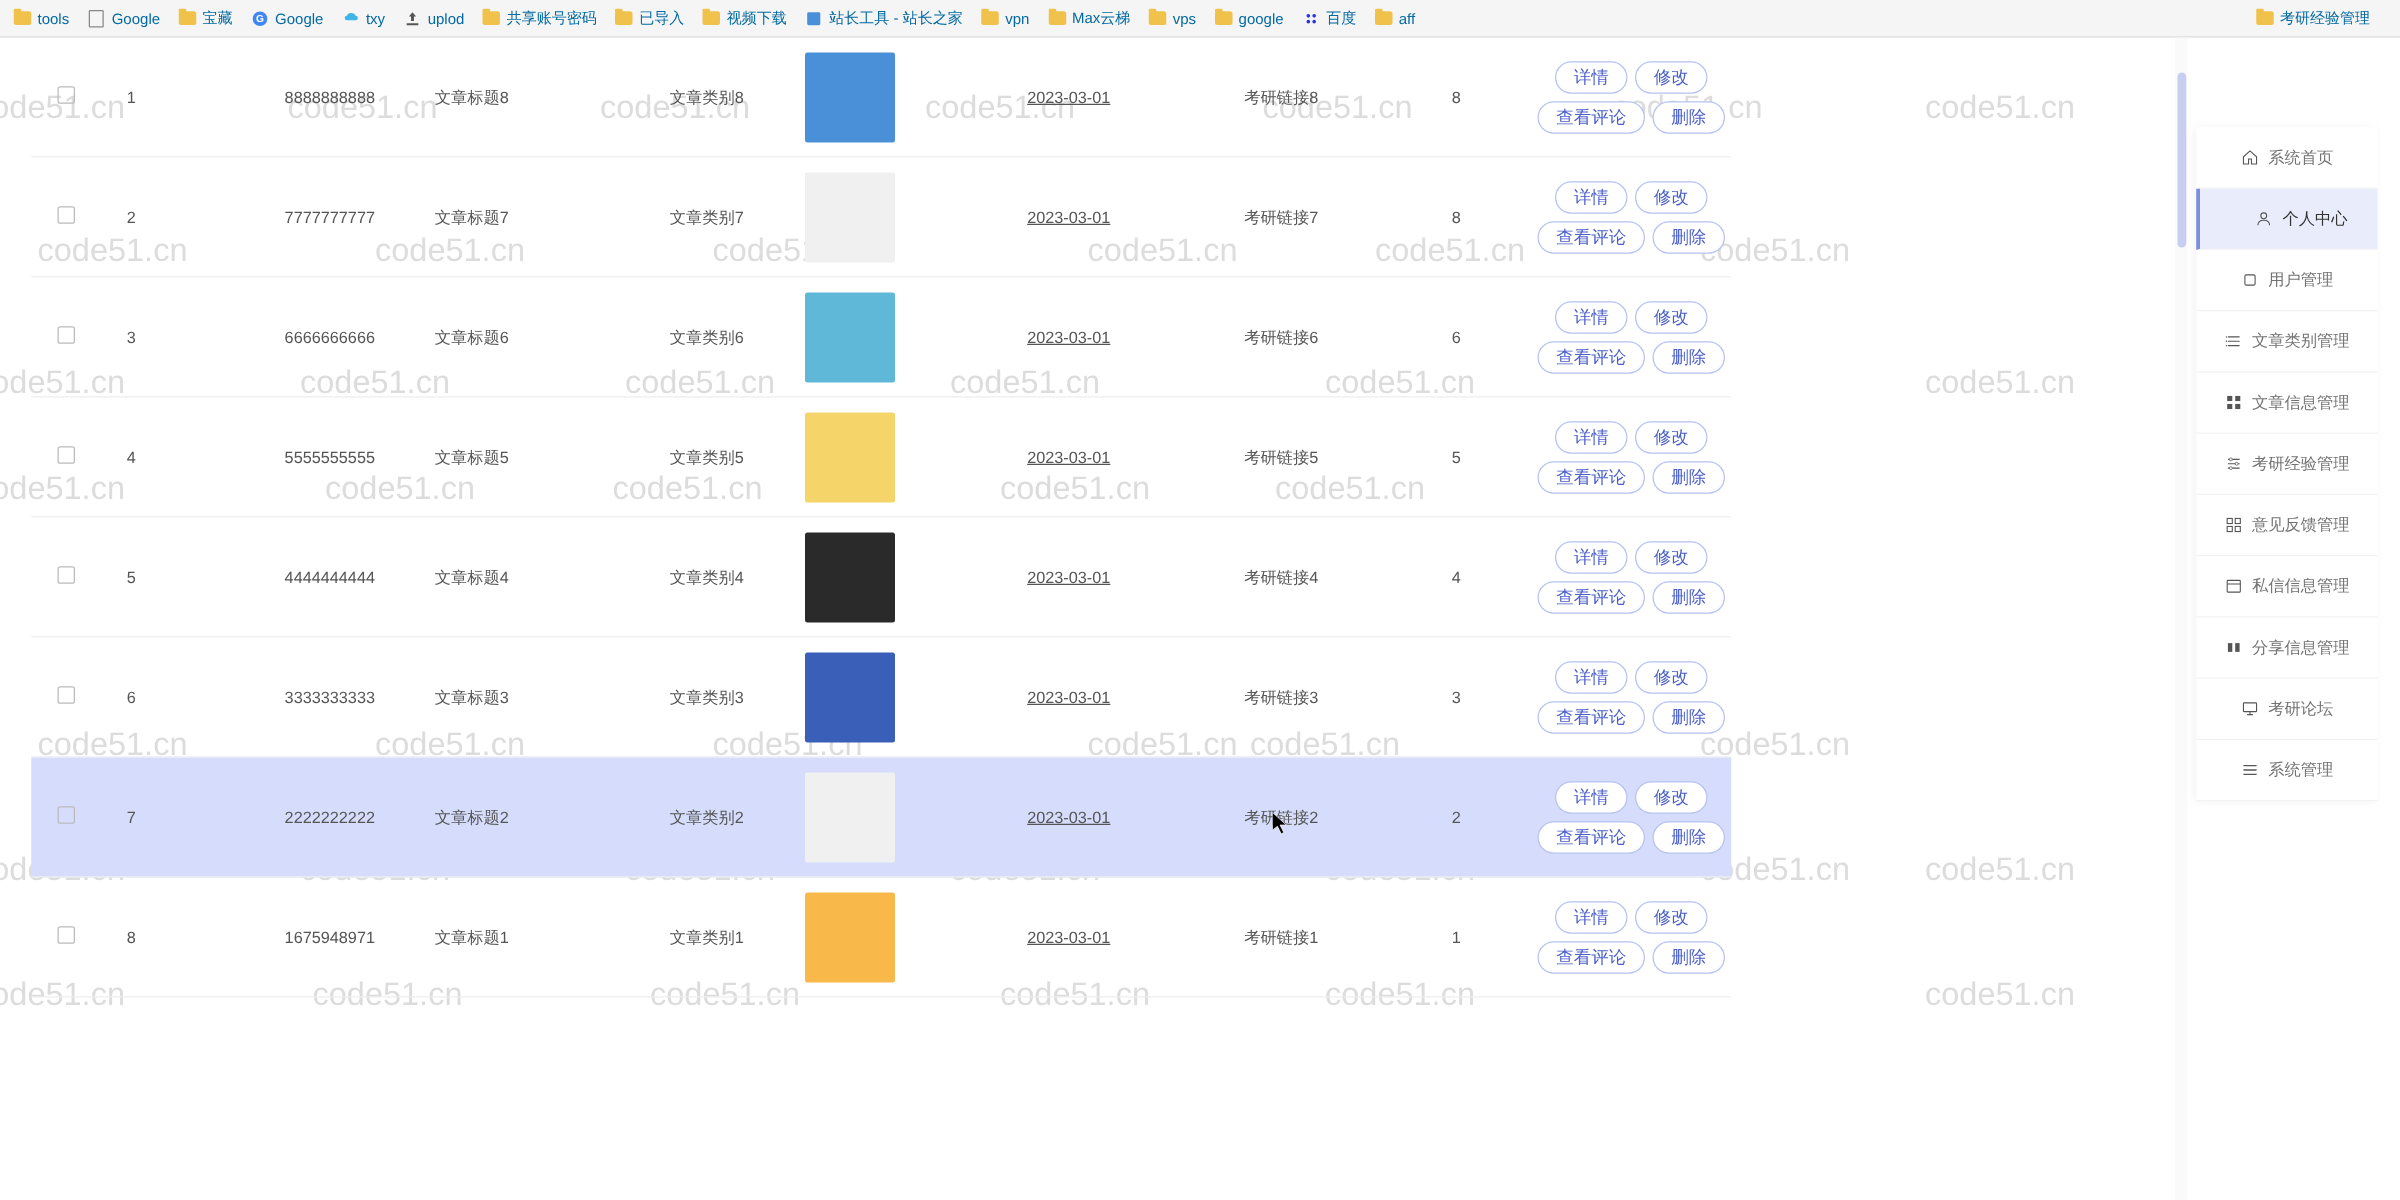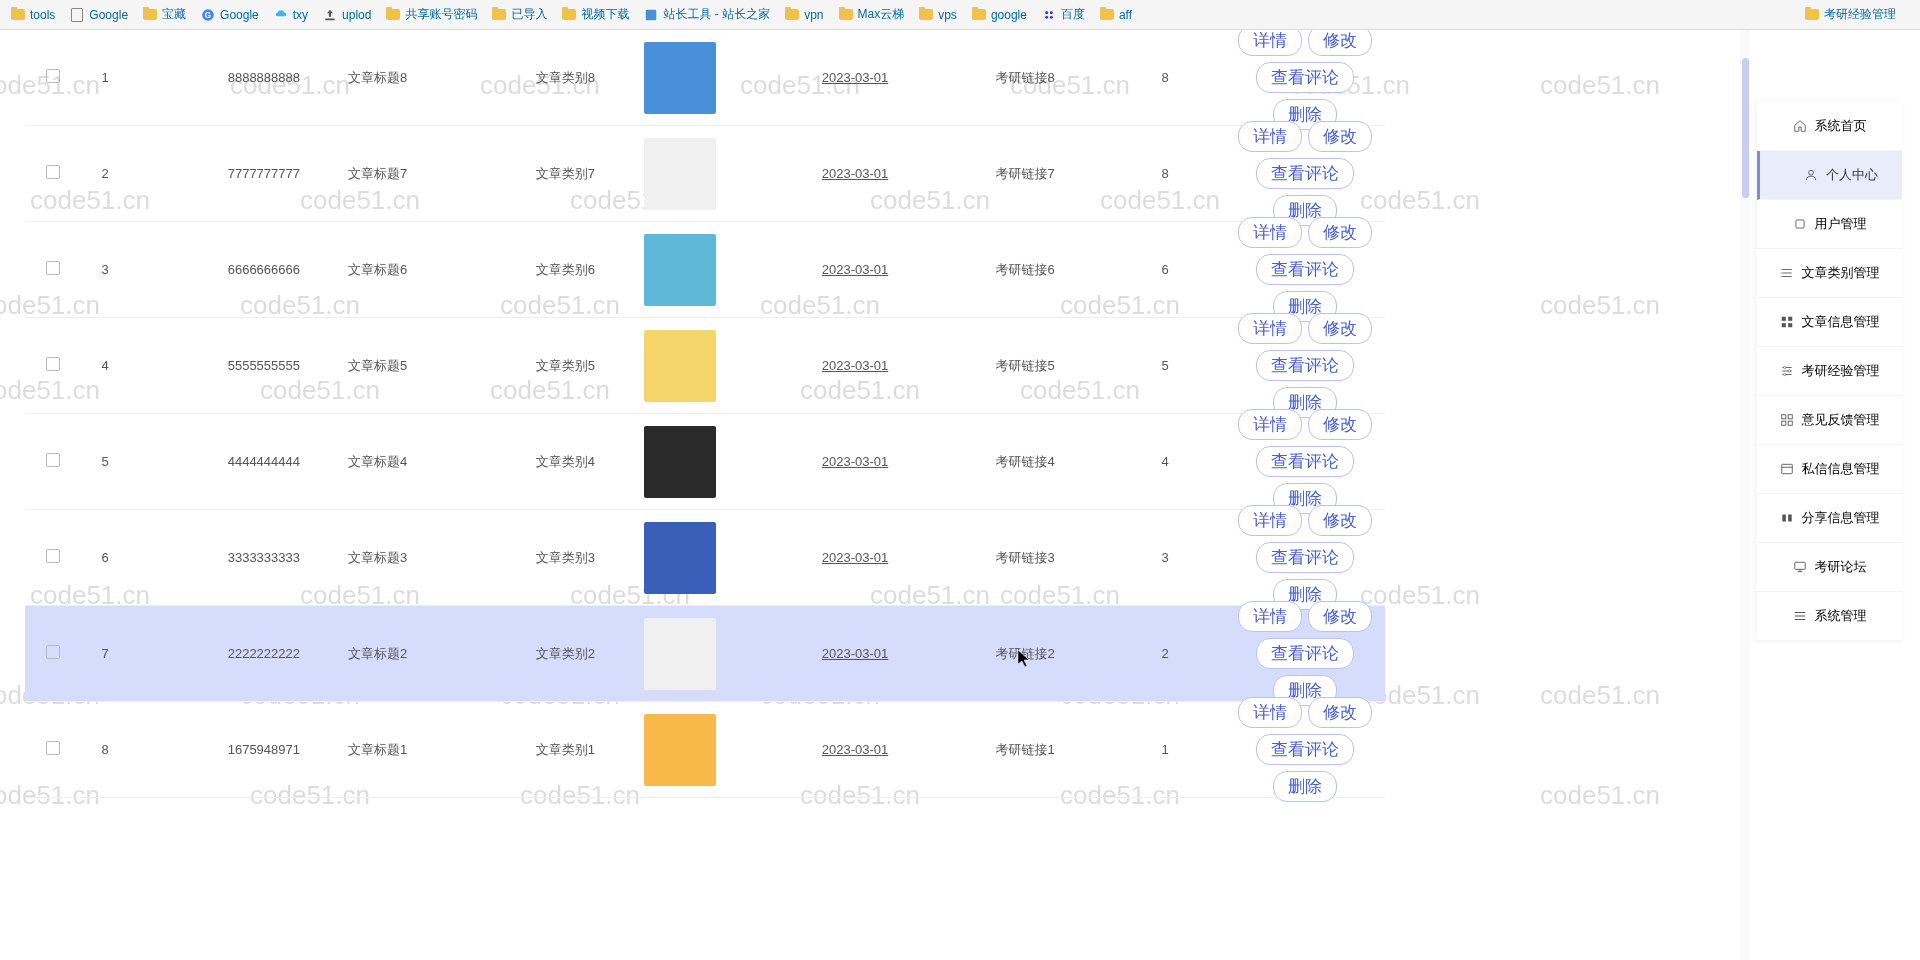--- a/index.html
+++ b/index.html
@@ -26,24 +26,24 @@
 .c-idx { width: 50px; text-align: center; }
 .c-code { width: 170px; text-align: right; }
 .c-title { width: 155px; text-align: center; }
 .c-cat { width: 140px; text-align: right; }
 .c-img { width: 170px; display: flex; justify-content: center; }
 .thumb { width: 72px; height: 72px; background: #ddd; border-radius: 2px; }
 .c-date { width: 180px; text-align: center; text-decoration: underline; }
 .c-link { width: 160px; text-align: center; }
 .c-num { width: 120px; text-align: center; }
 .c-ops { width: 160px; display: flex; flex-wrap: wrap; gap: 6px; justify-content: center; }
-.op-btn { border: 1px solid #b8c2ef; background: #fff; color: #4a5fc9; border-radius: 14px; padding: 3px 14px; font-size: 17px; cursor: pointer; }
+.op-btn { border: 1px solid #b8c2ef; background: #fff; color: #4a5fc9; border-radius: 14px; padding: 3px 14px; font-size: 14px; cursor: pointer; }
 
 .right-panel { position: absolute; right: 18px; top: 72px; width: 145px; background: #fff; box-shadow: -2px 0 8px rgba(0,0,0,0.05); z-index: 20; }
-.menu-item { height: 49px; display: flex; align-items: center; justify-content: center; font-size: 13px; color: #000000; cursor: pointer; border-bottom: 1px solid #f3f3f3; }
+.menu-item { height: 49px; display: flex; align-items: center; justify-content: center; font-size: 13px; color: #737373; cursor: pointer; border-bottom: 1px solid #f3f3f3; }
 .menu-item.active { background: #e8ecfb; color: #333; border-left: 3px solid #7a8de0; padding-left: 20px; }
 .menu-item .micon { width: 14px; height: 14px; margin-right: 8px; display: inline-flex; align-items: center; justify-content: center; }
 
 .scrollbar-track { position: absolute; right: 170px; top: 0; width: 10px; height: 930px; background: #fafafa; z-index: 15; }
 .scrollbar-thumb { position: absolute; left: 2px; top: 28px; width: 7px; height: 140px; background: #c7cef0; border-radius: 4px; }
 
 .cursor { position: absolute; left: 1018px; top: 620px; z-index: 60; pointer-events: none; }
 
 svg { display: block; }
 </style>

